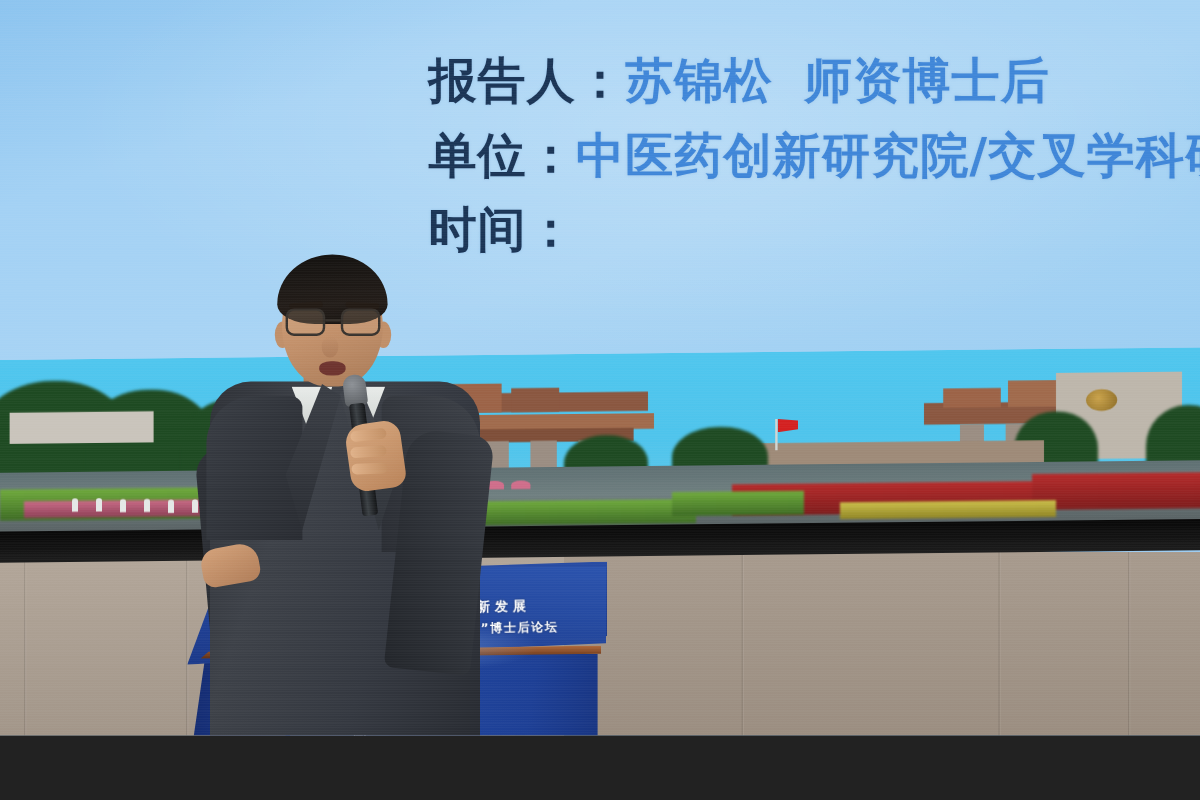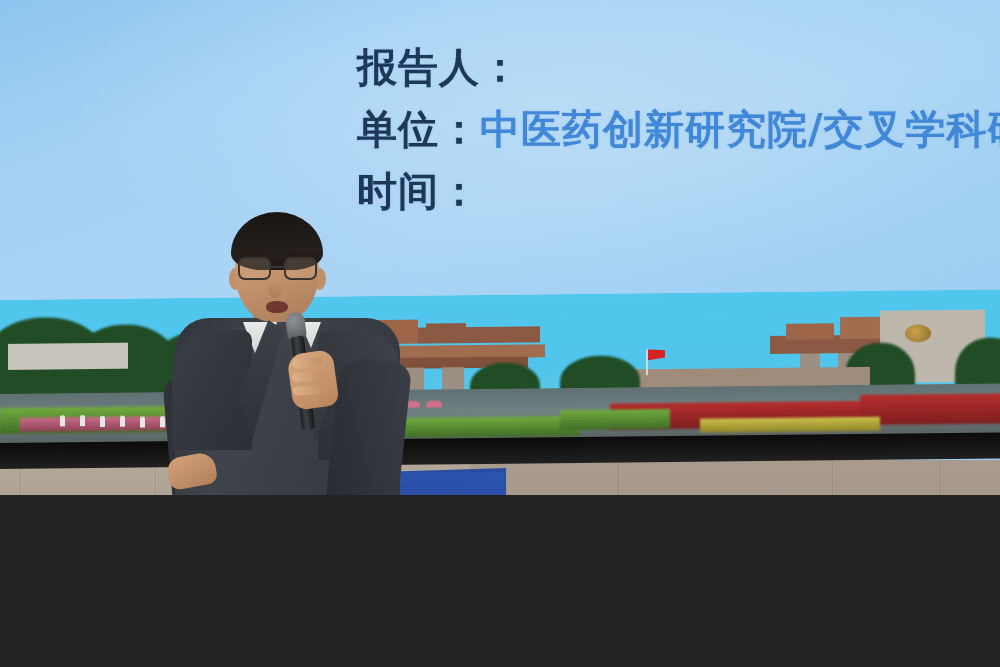--- a/index.html
+++ b/index.html
@@ -6,21 +6,21 @@
   * { box-sizing: border-box; margin: 0; padding: 0; }
 
   html, body {
     background: #222;
     font-family: "Liberation Sans", sans-serif;
   }
 
   #scene {
     position: relative;
     width: 1000px;
-    height: 495px;
+    height: 613px;
     overflow: hidden;
     background: #9ecdf2;
   }
 
   
   .slide-surface {
     position: absolute;
     left: 0; top: 0;
     width: 1000px; height: 300px;
     background:
@@ -606,21 +606,23 @@
 <body>
 
 <div id="scene">
 
   <div class="slide-surface"></div>
 
   <div class="slide-text">
 
     <div class="slide-line">
       <span class="slide-label">报告人：</span>
+      <span class="slide-value">苏锦松</span>
       <span class="val-gap"></span>
+      <span class="slide-value">师资博士后</span>
       <span class="val-gap"></span>
     </div>
 
     <div class="slide-line">
       <span class="slide-label sp2">单</span>
       <span class="gap-wide"></span>
       <span class="slide-label sp2">位：</span>
       <span class="slide-value">中医药创新研究院/交叉学科研</span>
     </div>
 

